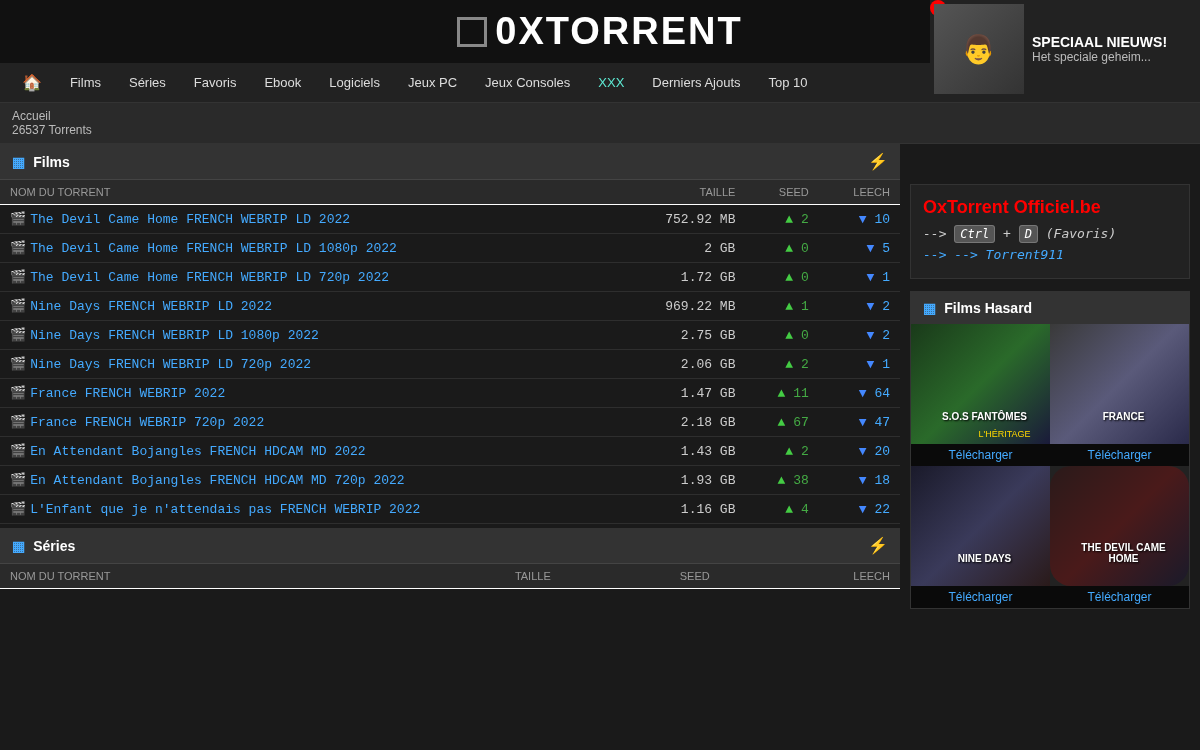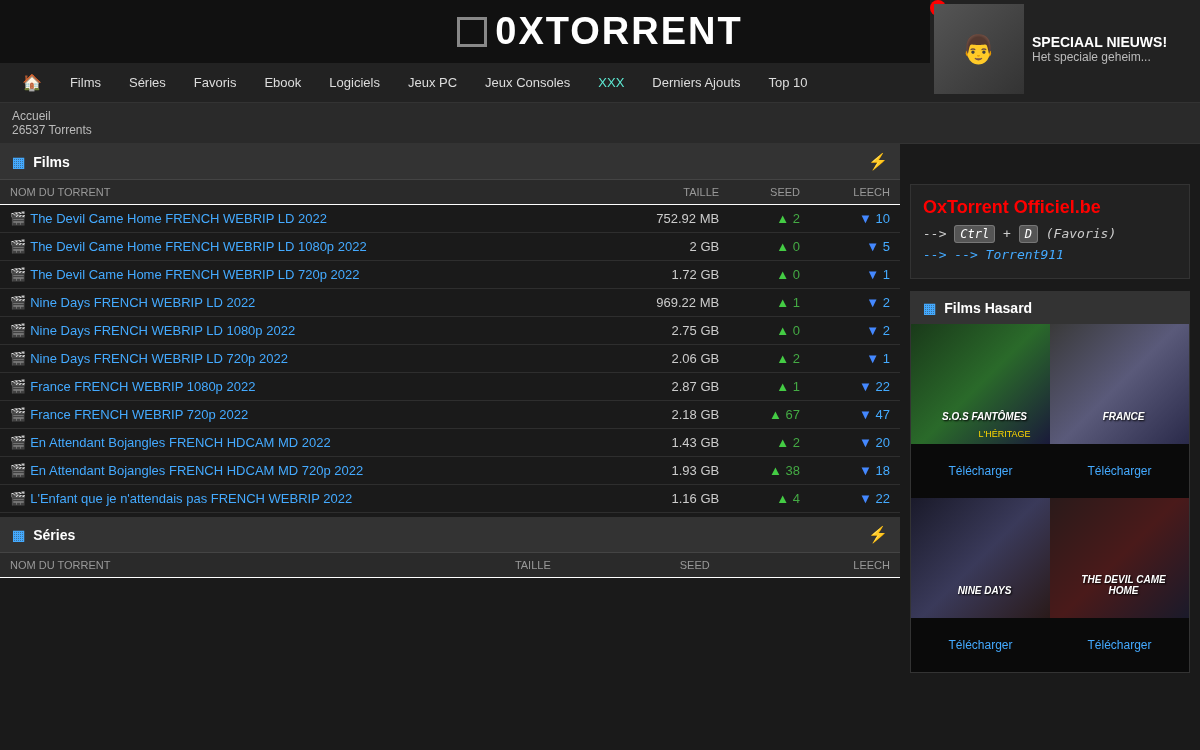--- a/index.html
+++ b/index.html
@@ -34,50 +34,50 @@
     .section-header { background: #333; color: #fff; padding: 8px 12px; display: flex; align-items: center; justify-content: space-between; border-bottom: 1px solid #444; }
     .section-header .sec-left { display: flex; align-items: center; gap: 8px; font-weight: bold; font-size: 14px; }
     .grid-icon { color: #4af; font-size: 14px; }
     .rss-icon { color: #f80; font-size: 16px; cursor: pointer; }
 
     
     table { width: 100%; border-collapse: collapse; }
     thead tr { background: #2a2a2a; }
     thead th { padding: 6px 10px; text-align: left; color: #999; font-size: 11px; font-weight: normal; border-bottom: 1px solid #ffffff; }
     thead th.right { text-align: right; }
-    tbody tr { border-bottom: 1px solid #2e2e2e; }
+    tbody tr { border-bottom: 1px solid #2e2e2e; font-family: Liberation Mono, monospace; }
     tbody td { padding: 6px 10px; }
     tbody td.name { color: #4af; cursor: pointer; }
     tbody td.size { color: #ccc; text-align: right; white-space: nowrap; }
     tbody td.seed { text-align: right; color: #4a4; }
     tbody td.leech { text-align: right; color: #4af; }
     .arrow-up { color: #4c4; }
     .arrow-down { color: #48f; }
     .film-icon { color: #888; margin-right: 4px; }
     .oxtorrent-box { background: #222; border: 1px solid #333; padding: 12px; margin-bottom: 12px; }
     .oxtorrent-title { font-size: 18px; font-weight: bold; color: #ddd; margin-bottom: 8px; }
     .oxtorrent-title span { color: #f00; }
     .shortcut-row { font-family: monospace; color: #ccc; font-size: 13px; margin: 4px 0; font-style: italic; }
     kbd { background: #555; border: 1px solid #777; padding: 1px 5px; border-radius: 3px; color: #fff; font-size: 12px; }
     .fav { color: #ccc; }
 
     .films-hasard { background: #222; border: 1px solid #333; }
     .films-hasard-header { background: #333; color: #fff; padding: 8px 12px; display: flex; align-items: center; gap: 8px; font-weight: bold; font-size: 14px; }
     .movie-grid { display: grid; grid-template-columns: 1fr 1fr; gap: 0; }
     .movie-card { position: relative; cursor: pointer; }
     .movie-thumb-placeholder { width: 100%; height: 120px; background: #444; display: flex; align-items: center; justify-content: center; color: #888; font-size: 11px; overflow: hidden; position: relative; }
-    .movie-label { background: rgba(0,0,0,0.7); color: #4af; text-align: center; padding: 20px; font-size: 12px; cursor: pointer; }
+    .movie-label { background: rgba(0,0,0,0.7); color: #4af; text-align: center; padding: 4px; font-size: 12px; cursor: pointer; }
 
     
     .poster-1 { background: linear-gradient(135deg, #1a3a1a 0%, #2a6a2a 50%, #1a1a3a 100%); }
     .poster-2 { background: linear-gradient(135deg, #3a3a3a 0%, #5a5a7a 50%, #2a2a4a 100%); }
     .poster-3 { background: linear-gradient(135deg, #1a1a2a 0%, #3a3a5a 50%, #2a1a1a 100%); }
-    .poster-4 { background: linear-gradient(135deg, #2a1a1a 0%, #4a1a1a 50%, #1a1a2a 100%); }
-
-    .poster-title { position: absolute; bottom: 20px; left: 8px; right: 0; text-align: center; color: #fff; font-weight: bold; font-size: 10px; text-shadow: 1px 1px 2px #000; padding: 2px 22px; font-style: italic; }
+    .poster-4 { background: linear-gradient(135deg, #2a1a1a 0%, #4a1a1a 50%, #1a1a2a 100%); border-radius: 21px; }
+
+    .poster-title { position: absolute; bottom: 20px; left: 8px; right: 0; text-align: center; color: #fff; font-weight: bold; font-size: 10px; text-shadow: 1px 1px 2px #000; padding: 2px 22px; }
     .poster-sub { position: absolute; bottom: 5px; left: 0; right: 0; text-align: center; color: #ffd700; font-size: 9px; padding-left: 48px; }
 
     .ad-person { width: 90px; height: 90px; background: linear-gradient(135deg, #555 0%, #333 100%); display: flex; align-items: center; justify-content: center; color: #fff; font-size: 28px; overflow: hidden; position: relative; flex-shrink: 0; }
   </style>
 </head>
 <body>
 
 <div id="header">
   <div id="logo">
     <span class="logo-box"></span>
@@ -176,25 +176,25 @@
           <tr>
       <td class="name">
         <span class="film-icon">🎬</span>Nine Days FRENCH WEBRIP LD 720p 2022
       </td>
       <td class="size">2.06 GB</td>
       <td class="seed"><span class="arrow-up">▲</span> 2</td>
       <td class="leech"><span class="arrow-down">▼</span> 1</td>
     </tr>
           <tr>
       <td class="name">
-        <span class="film-icon">🎬</span>France FRENCH WEBRIP 1080p 2022
-      </td>
-      <td class="size">2.87 GB</td>
-      <td class="seed"><span class="arrow-up">▲</span> 1</td>
-      <td class="leech"><span class="arrow-down">▼</span> 22</td>
+        <span class="film-icon">🎬</span>France FRENCH WEBRIP 2022
+      </td>
+      <td class="size">1.47 GB</td>
+      <td class="seed"><span class="arrow-up">▲</span> 11</td>
+      <td class="leech"><span class="arrow-down">▼</span> 64</td>
     </tr>
           <tr>
       <td class="name">
         <span class="film-icon">🎬</span>France FRENCH WEBRIP 720p 2022
       </td>
       <td class="size">2.18 GB</td>
       <td class="seed"><span class="arrow-up">▲</span> 67</td>
       <td class="leech"><span class="arrow-down">▼</span> 47</td>
     </tr>
           <tr>

